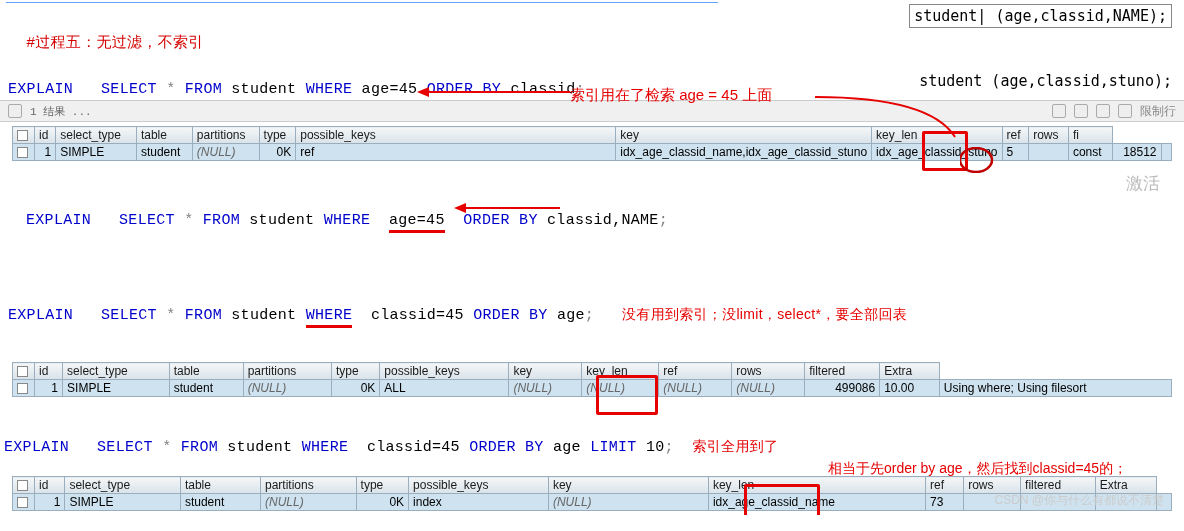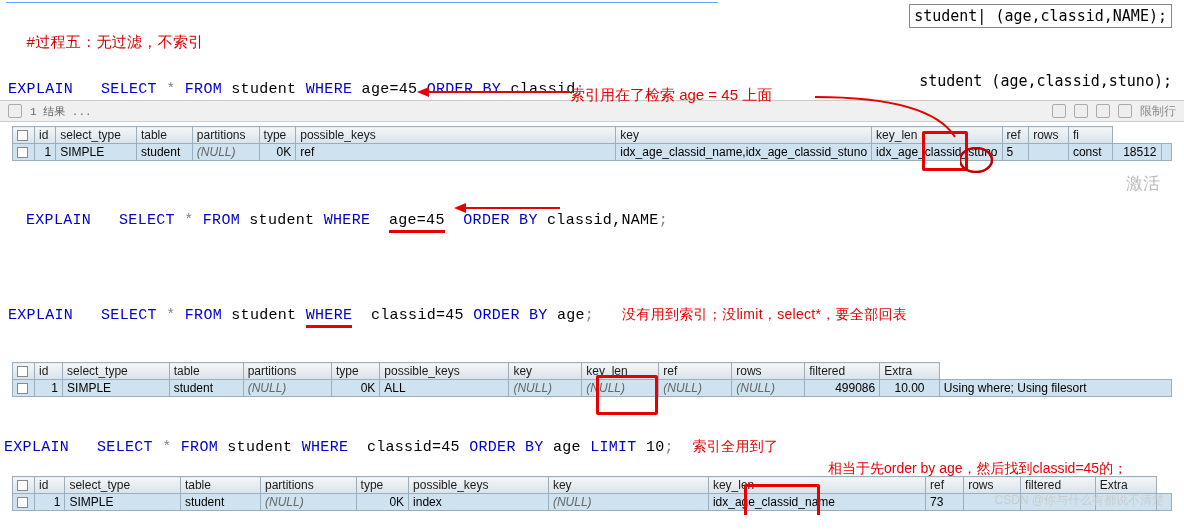--- a/index.html
+++ b/index.html
@@ -148,21 +148,21 @@
  <td class="sel">SIMPLE</td>
  <td class="sel">student</td>
  <td class="sel"><span class="null">(NULL)</span></td>
  <td class="sel" style="text-align:right;">0K</td>
  <td class="sel">ALL</td>
  <td class="sel"><span class="null">(NULL)</span></td>
  <td class="sel"><span class="null">(NULL)</span></td>
  <td class="sel"><span class="null">(NULL)</span></td>
  <td class="sel"><span class="null">(NULL)</span></td>
  <td class="sel" style="text-align:right;margin-top:32px;">499086</td>
- <td class="sel" style="text-align:center;">10.00</td>
+ <td class="sel" style="text-align:left;">10.00</td>
  <td class="sel">Using where; Using filesort</td>
 </tr>
 </tbody>
   </table>
 
 <div class="red-box" style="left:596px;top:375px;width:62px;height:40px;"></div>
 
 <div style="height:18px;"></div>
 
 <div class="line" style="padding-left:4px;">

